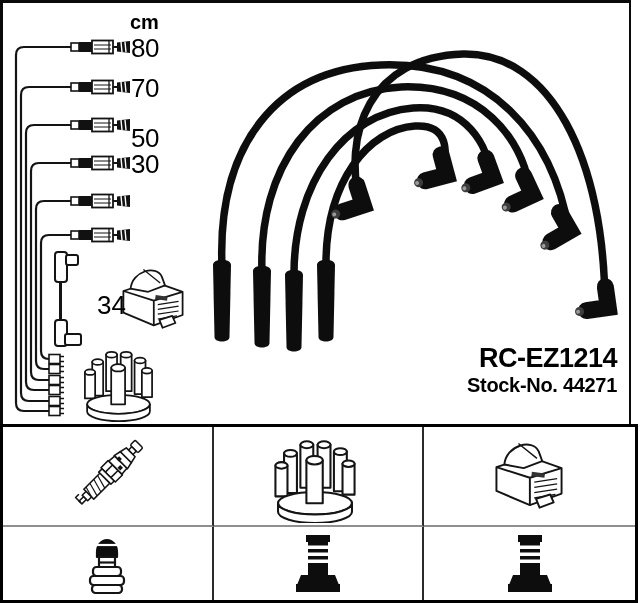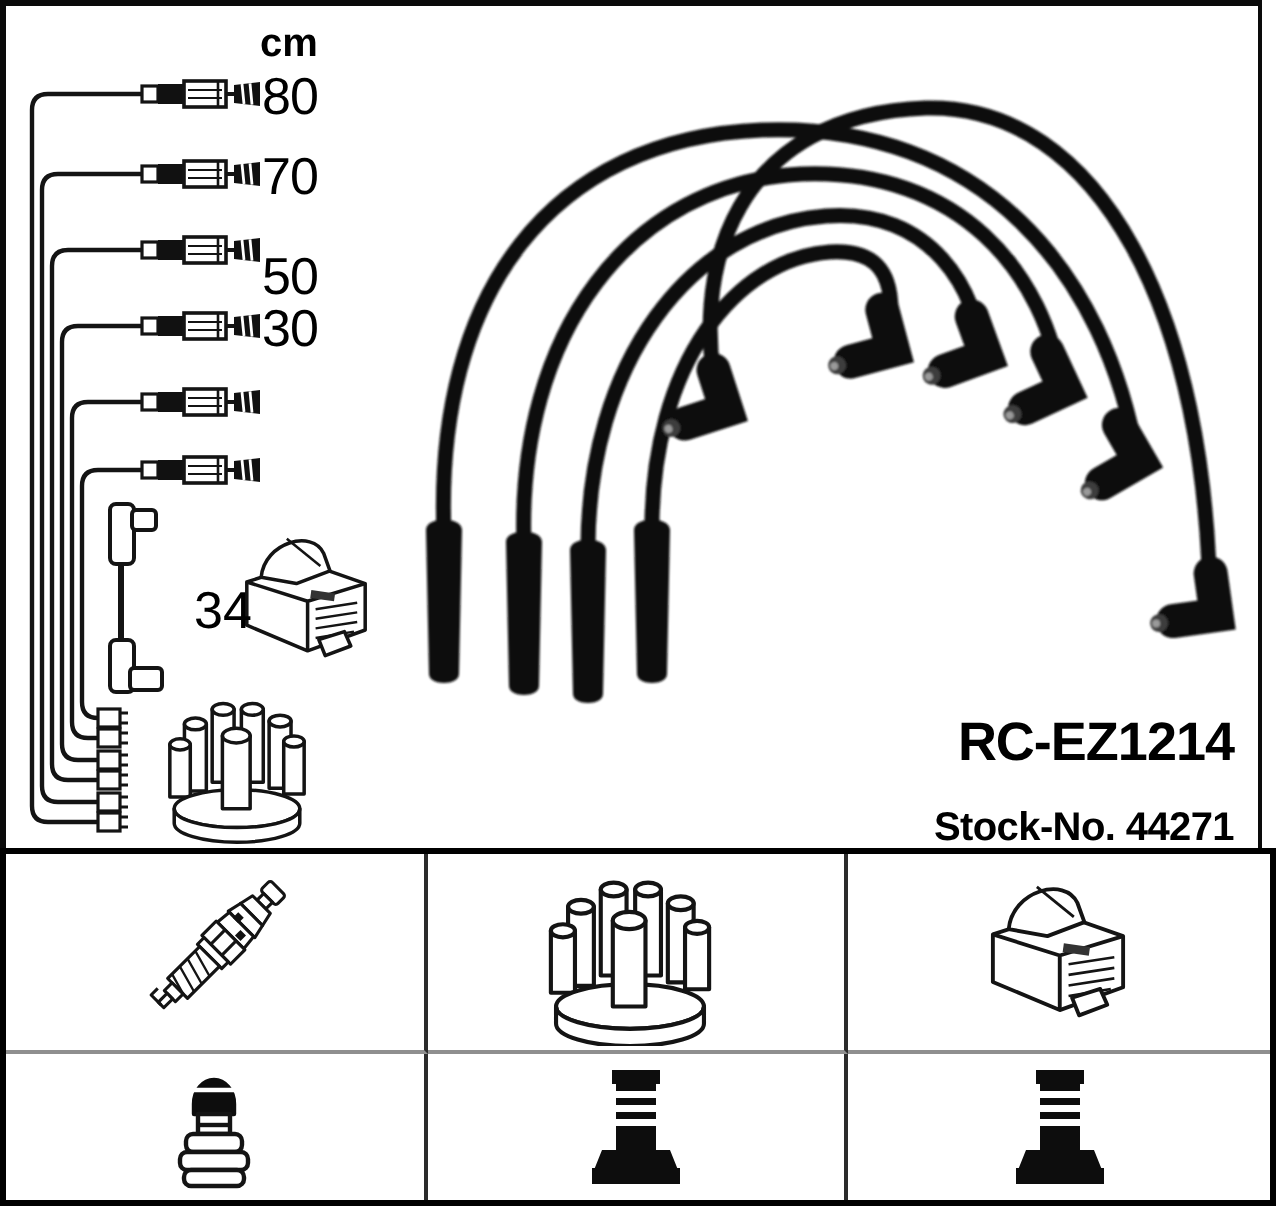--- a/index.html
+++ b/index.html
@@ -12,23 +12,23 @@
          border-top:3px solid #0a0a0a;border-left:3px solid #0a0a0a;border-right:2px solid #0a0a0a;
          background:#fff;}
   .diagram-svg{position:absolute;left:0;top:0;}
   .photo-svg{position:absolute;left:198px;top:38px;}
 
   .unit{position:absolute;left:127px;top:8px;font-size:20px;font-weight:700;}
   .num{position:absolute;left:128px;font-size:26px;font-weight:400;letter-spacing:-.5px;}
   .n80{top:30px}.n60{top:70px}.n50{top:120px}.n40{top:146px}
   .n34{position:absolute;left:94px;top:287px;font-size:26px;font-weight:400;}
 
-  .codes{position:absolute;right:12px;top:353px;text-align:right;}
+  .codes{position:absolute;right:12px;top:340px;text-align:right;}
   .code{font-size:27px;font-weight:700;letter-spacing:-.5px;line-height:30px;}
-  .stock{font-size:20px;font-weight:700;letter-spacing:-.3px;line-height:24px;margin-top:16px;}
+  .stock{font-size:20px;font-weight:700;letter-spacing:-.3px;line-height:24px;margin-top:0;}
 
   
   .panel{position:absolute;left:0;top:424px;width:638px;height:179px;box-sizing:border-box;
          border:3px solid #000;background:#fff;
          display:grid;grid-template-columns:1fr 1fr 1fr;grid-template-rows:100px 1fr;}
   .cell{display:flex;align-items:center;justify-content:center;box-sizing:border-box;}
   .cell.vline{border-right:2px solid #2b2b2b;}
   .cell.hline{border-bottom:2px solid #8f8f8f;}
 
   .hidden-defs{position:absolute;width:0;height:0;overflow:hidden;}

